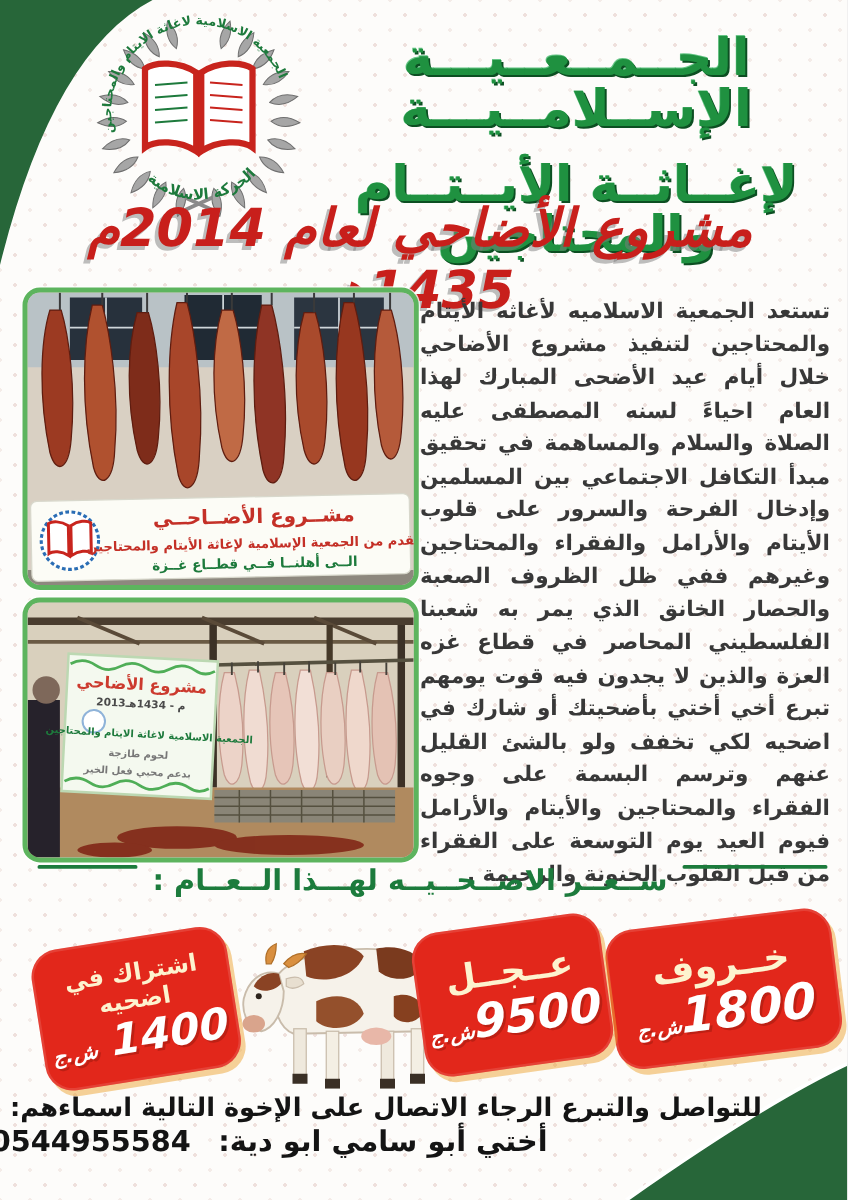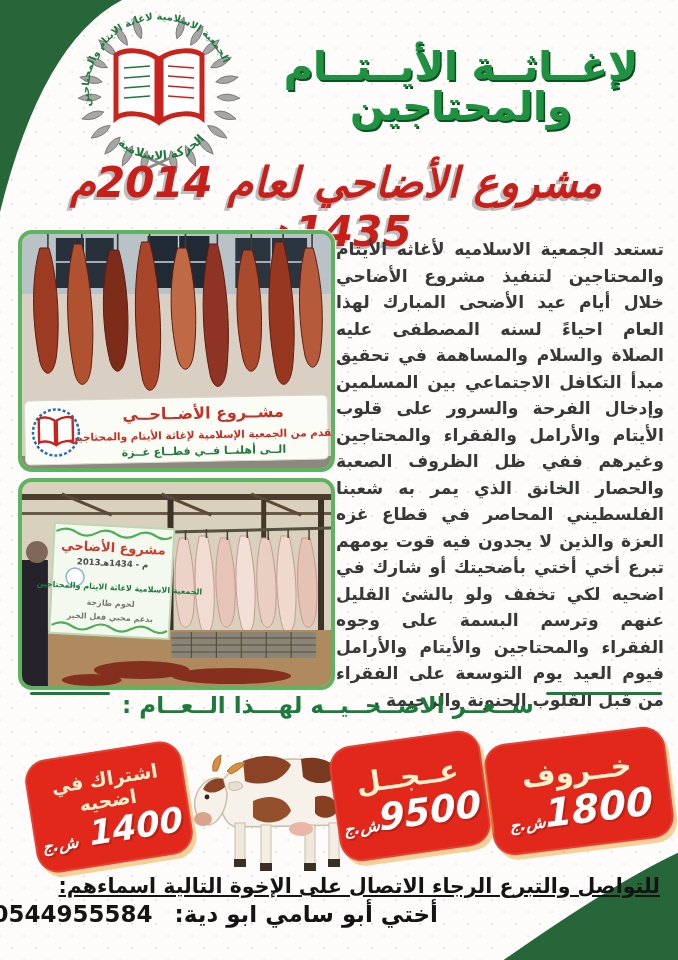--- a/index.html
+++ b/index.html
@@ -58,21 +58,21 @@
   .rb-sheep .price-line{font-size:39px;line-height:1;}
   .rb-calf{left:334px;top:738px;width:152px;height:116px;transform:rotate(-8deg);}
   .rb-calf .lbl{font-size:28px;}
   .rb-calf .price-line{font-size:37px;line-height:1;}
   .rb-share{left:30px;top:750px;width:158px;height:114px;transform:rotate(-9deg);}
   .rb-share .lbl{font-size:19px;}
   .rb-share .price-line{font-size:34px;line-height:1;}
   .cow{left:183px;top:731px;width:178px;height:140px;z-index:3;}
   
   .contact{left:8px;right:18px;top:874px;z-index:2;direction:rtl;color:#141414;font-weight:bold;}
-  .contact .intro{font-size:20.5px;text-align:right;text-decoration:underline;}
+  .contact .intro{font-size:20.5px;text-align:left;}
   .contact .entry{font-size:23px;text-align:right;margin-right:222px;margin-top:3px;white-space:nowrap;}
   .contact .entry .phone{display:inline-block;direction:ltr;margin-right:14px;}
 </style>
 </head>
 <body>
 
 <div class="page">
 
   <div class="abs corner-tl">
     <svg viewBox="0 0 130 215" preserveAspectRatio="none">
@@ -134,20 +134,21 @@
       <text font-size="10" fill="#1d7a3c" font-weight="bold">
         <textPath href="#arcT" startOffset="4">الجمعية الاسلامية لاغاثة الايتام والمحتاجين</textPath>
       </text>
       <text font-size="12" fill="#1d7a3c" font-weight="bold">
         <textPath href="#arcB" startOffset="8">الحركة الاسلامية</textPath>
       </text>
     </svg>
   </div>
 
   <div class="abs org-title">
+    <div class="t1">الجــمــعــيـــة الإســلامــيـــة</div>
     <div class="t2">لإغــاثــة الأيــتــام والمحتاجين</div>
   </div>
 
   <div class="abs headline">مشروع الأضاحي لعام 2014م 1435هـ</div>
 
   <div class="abs photo photo1">
     <svg viewBox="0 0 310 234" preserveAspectRatio="none">
       <rect x="0" y="0" width="310" height="60" fill="#b9c2c6"></rect>
       <g>
         <rect x="34" y="4" width="58" height="50" fill="#27313c"></rect>

